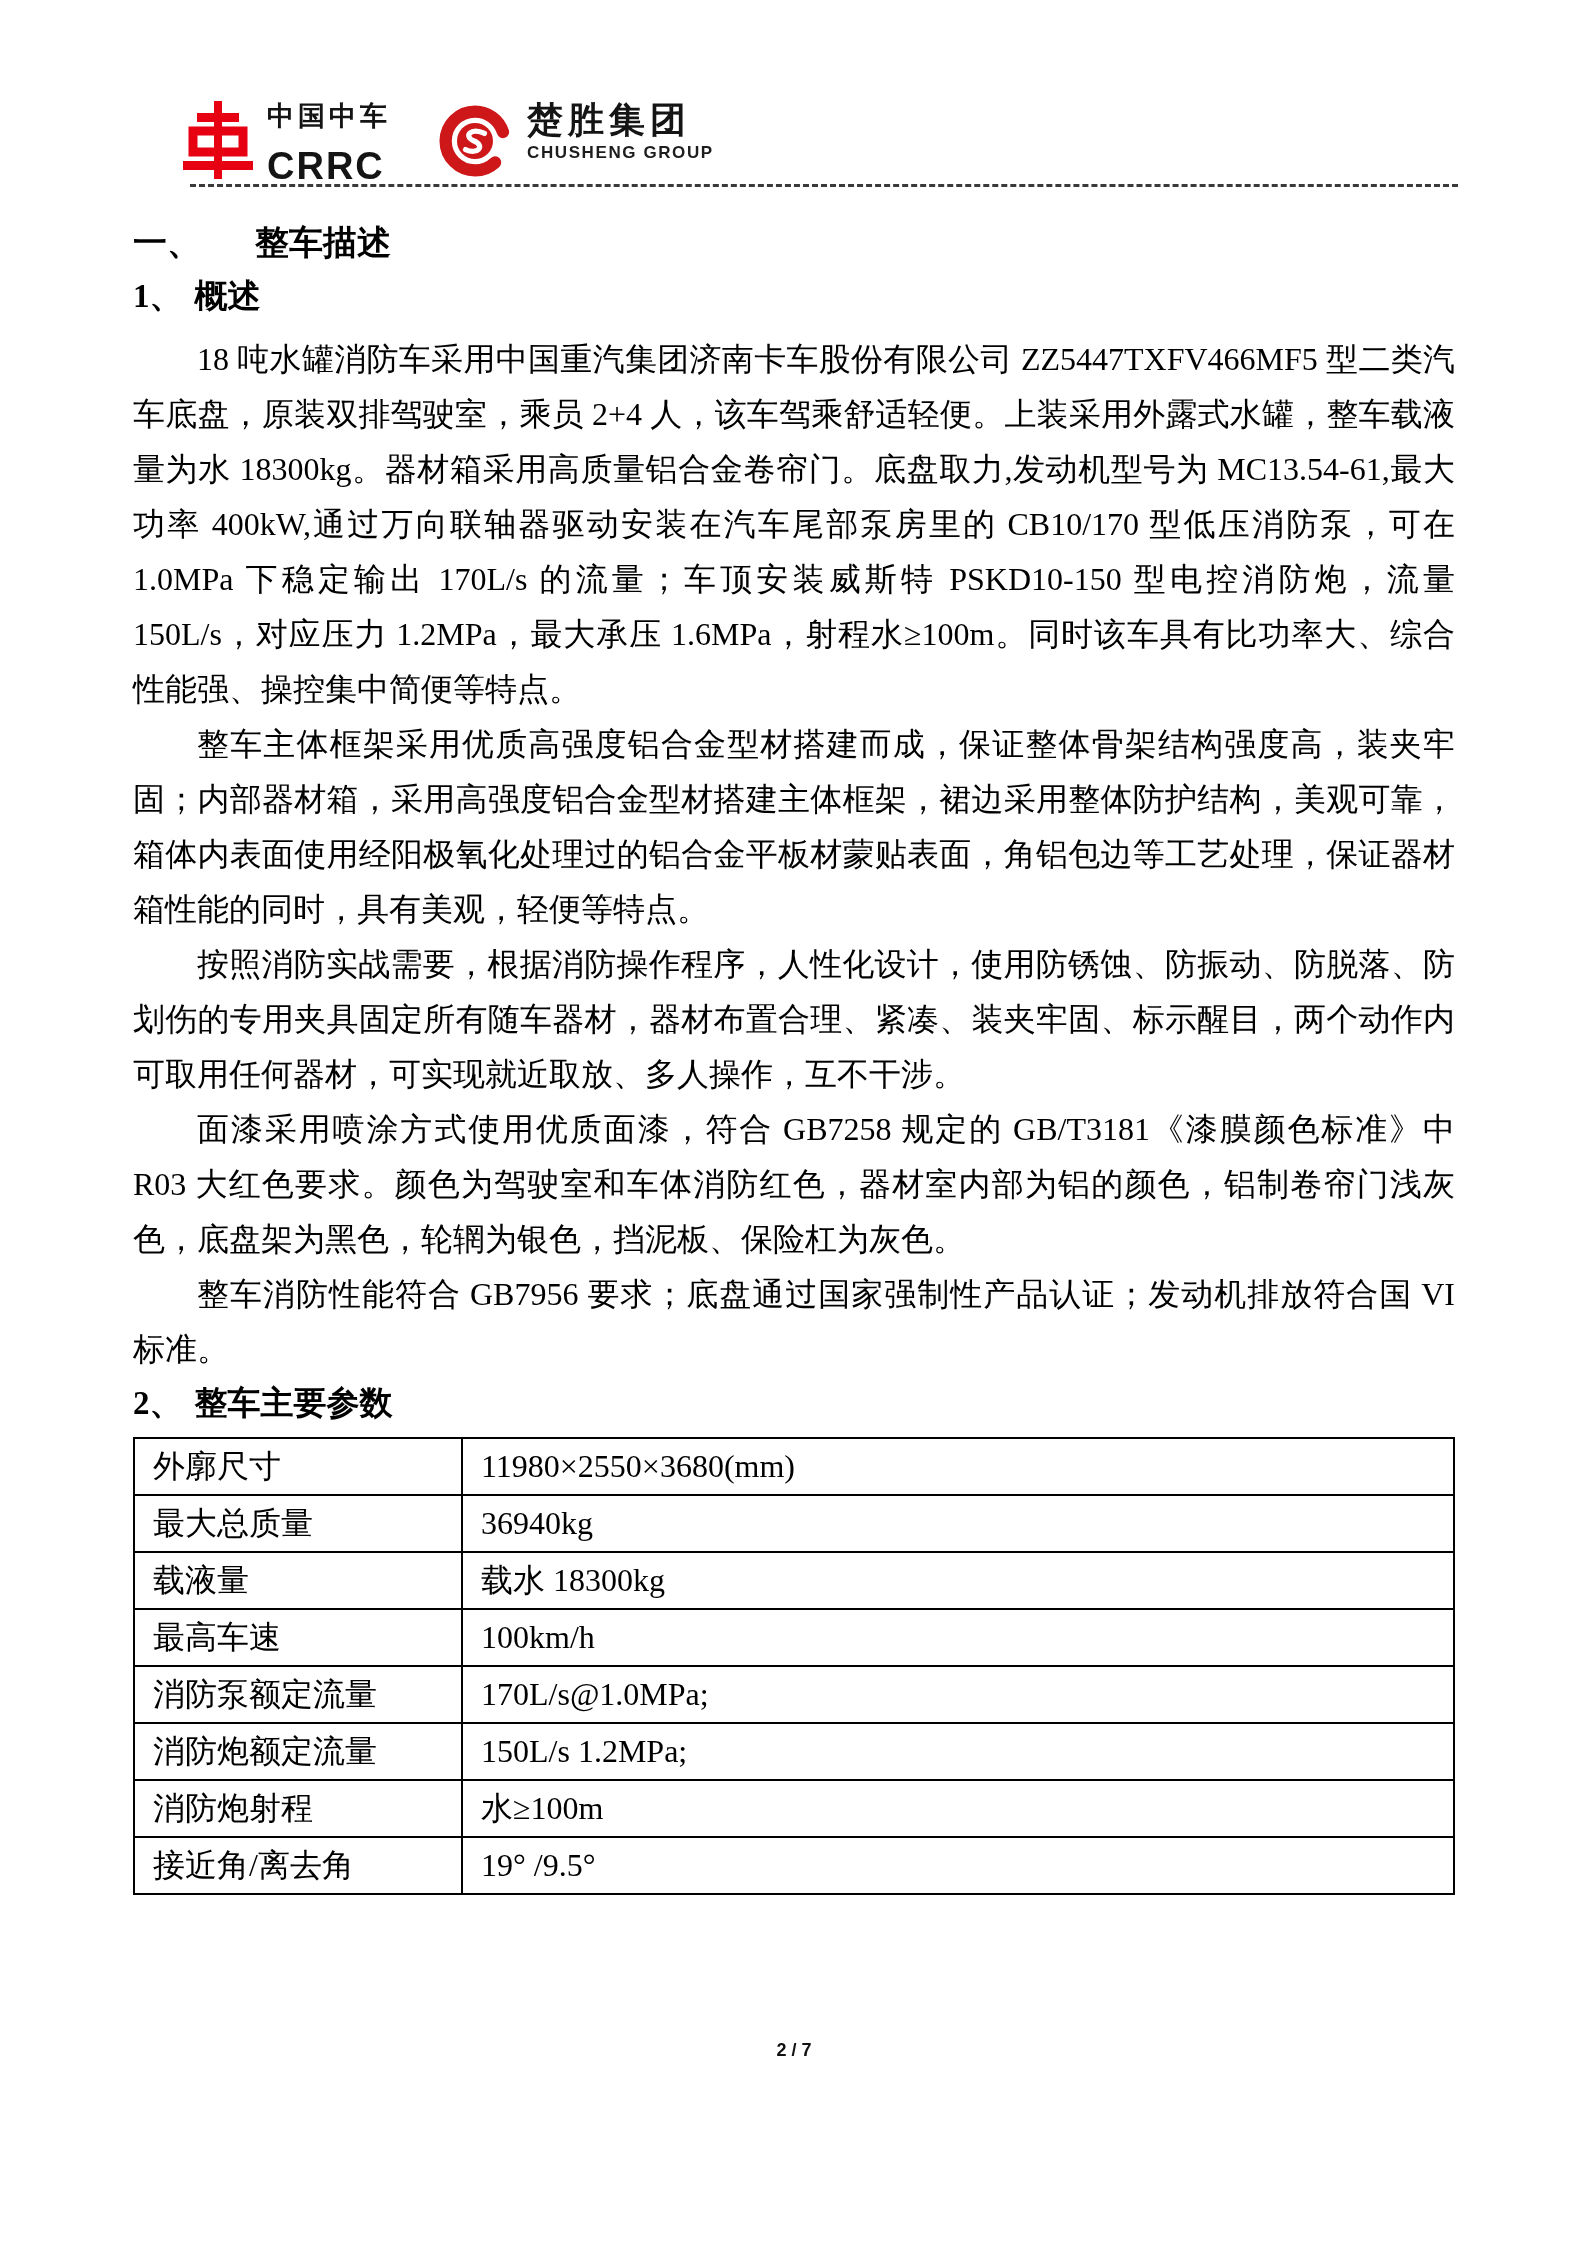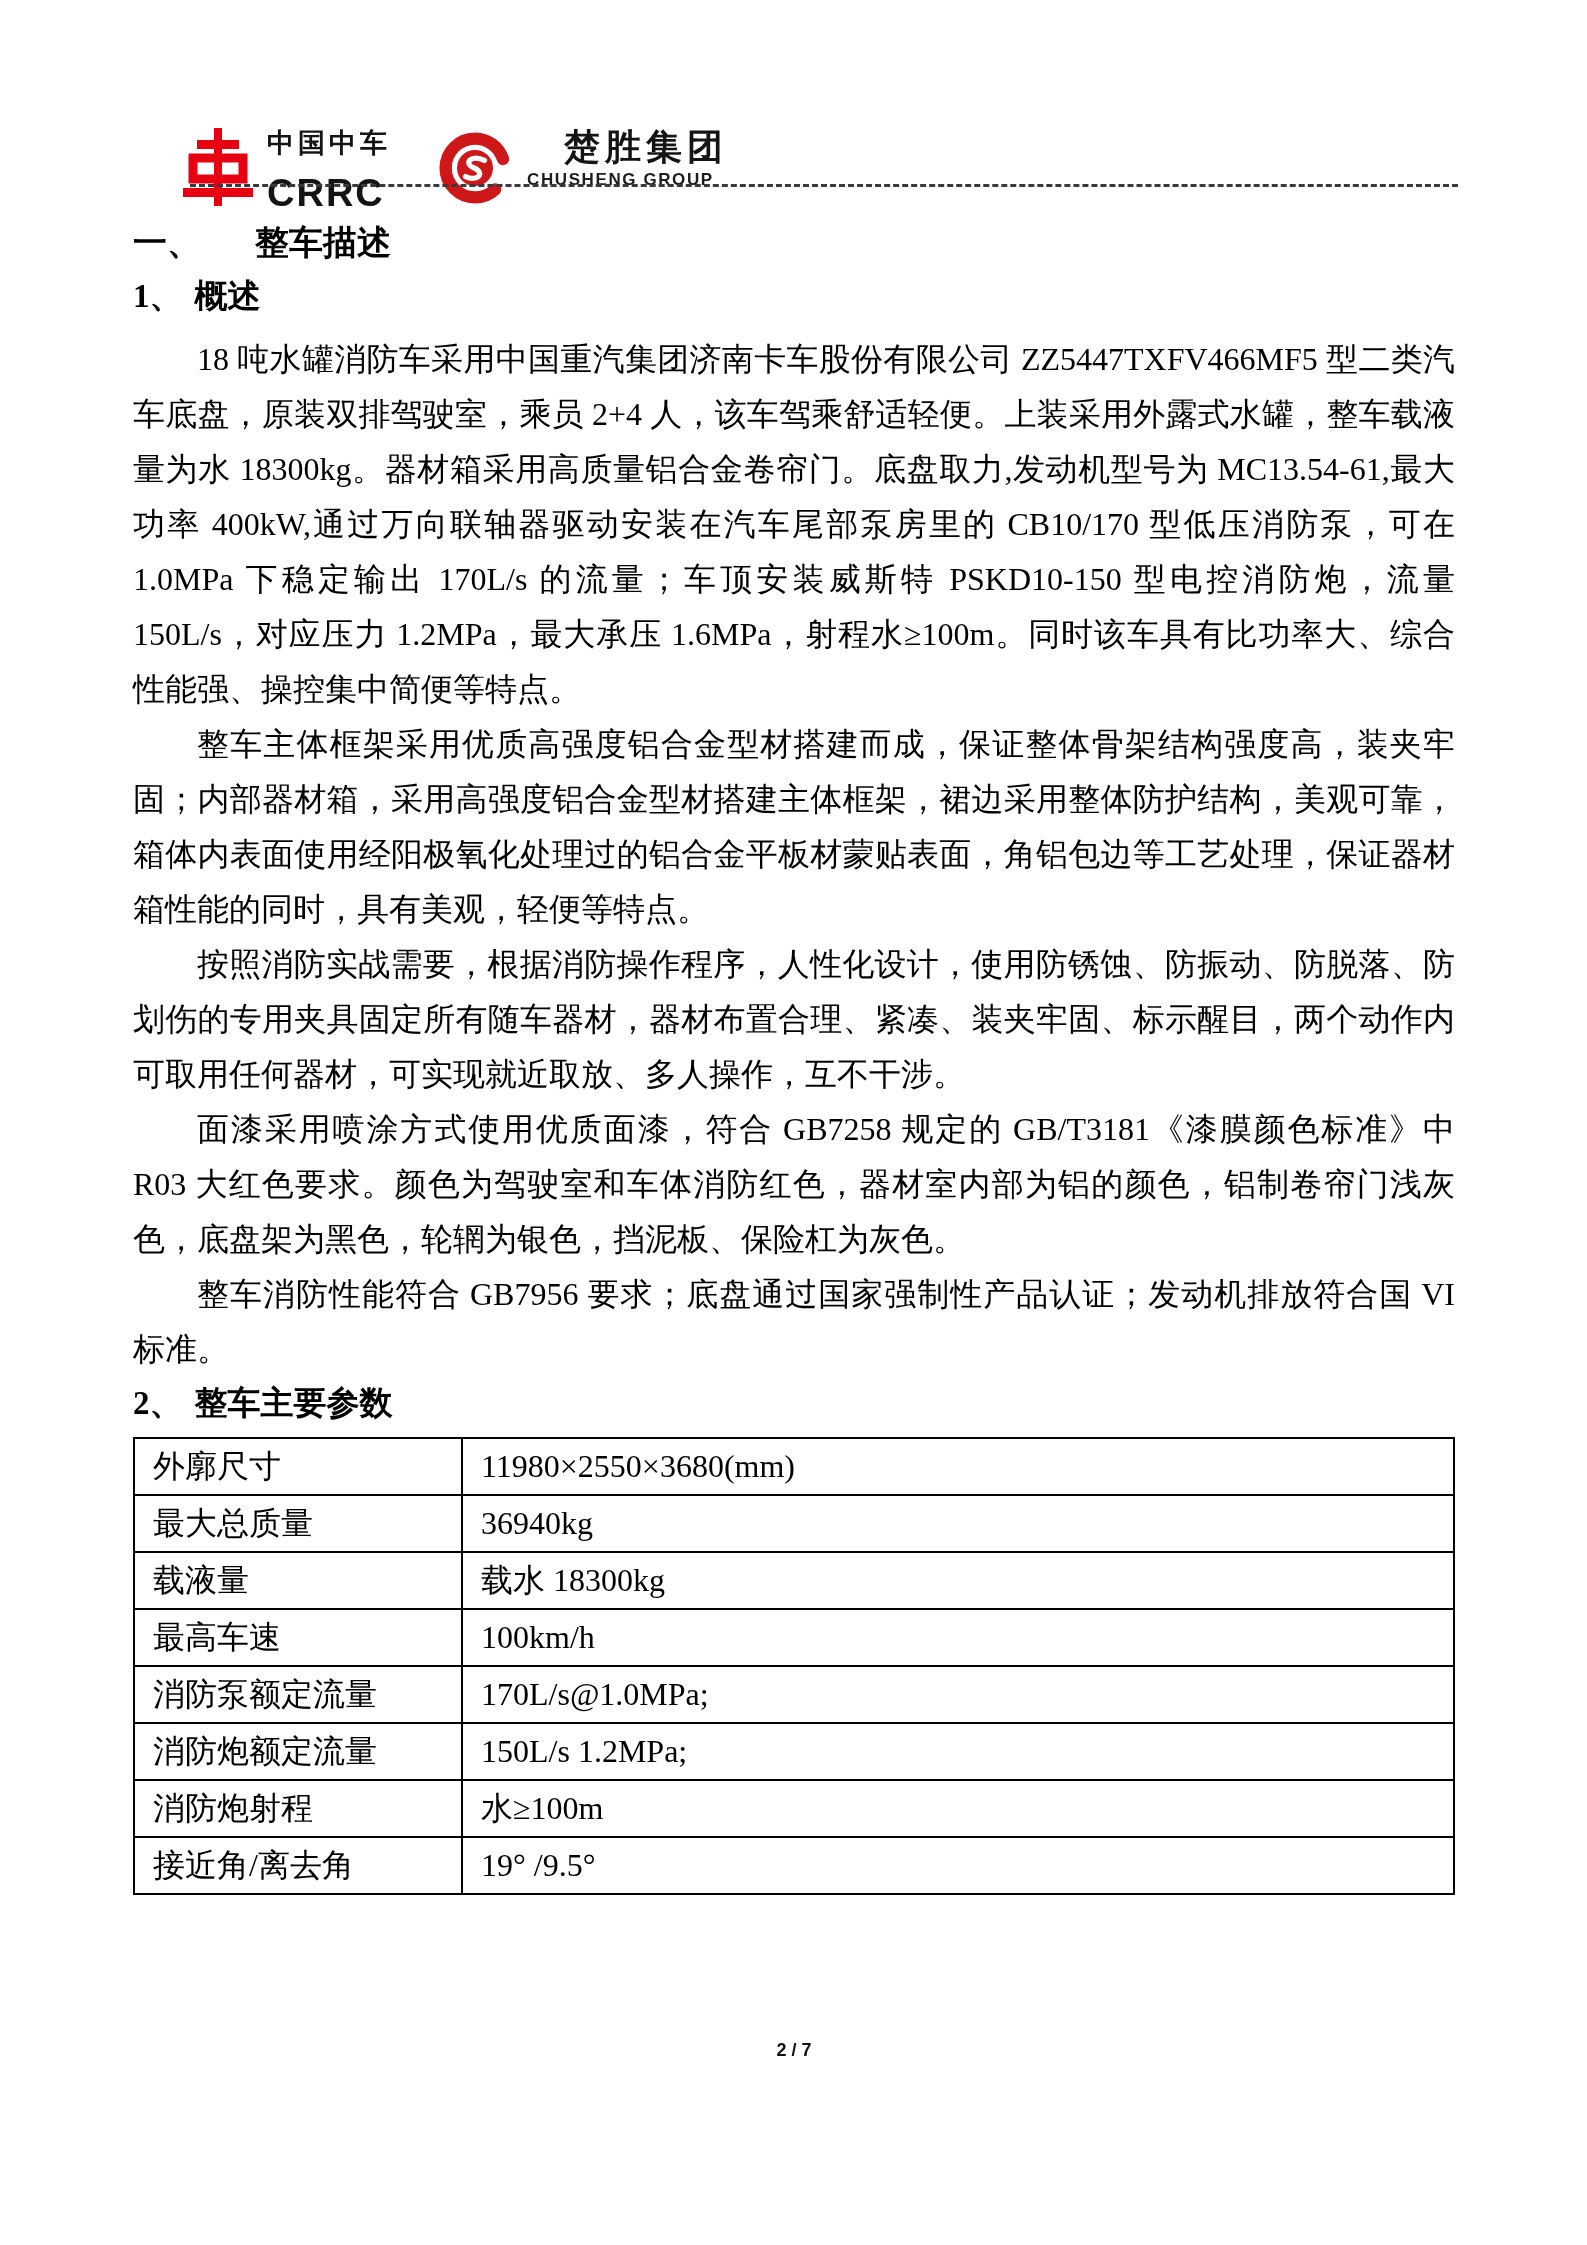--- a/index.html
+++ b/index.html
@@ -6,30 +6,30 @@
   .page{
     position:relative;
     width:1587px;height:2245px;
     background:#ffffff;
     font-family:"Liberation Serif","DejaVu Serif",serif;
     color:#000;
     overflow:hidden;
   }
   
   .header{
-    position:absolute;left:183px;top:128px;
+    position:absolute;left:183px;top:101px;
     display:flex;align-items:flex-start;gap:48px;
   }
   .brand{display:flex;align-items:flex-start;}
   .brand .icon{flex:0 0 auto;}
   .crrc-text{margin-left:14px;font-family:"Liberation Sans","DejaVu Sans",sans-serif;}
   .crrc-text .cn{font-size:27px;font-weight:900;letter-spacing:4px;line-height:1.15;color:#141414;}
   .crrc-text .en{font-size:38px;font-weight:900;letter-spacing:2px;line-height:1;margin-top:15px;color:#141414;}
   .chusheng-text{margin-left:16px;font-family:"Liberation Sans","DejaVu Sans",sans-serif;}
-  .chusheng-text .cn{font-size:36px;font-weight:900;letter-spacing:5px;line-height:1.05;color:#141414;margin-left:37px;}
+  .chusheng-text .cn{font-size:36px;font-weight:900;letter-spacing:5px;line-height:1.05;color:#141414;}
   .chusheng-text .en{font-size:17px;font-weight:700;letter-spacing:1.6px;line-height:1;margin-top:5px;color:#1d1d1d;}
   .divider{
     position:absolute;left:190px;top:184px;width:1268px;height:0;
     border-top:3px dashed #3a3a3a;
   }
   
   .content{
     position:absolute;left:133px;top:222px;width:1322px;
   }
   h1.sec{

